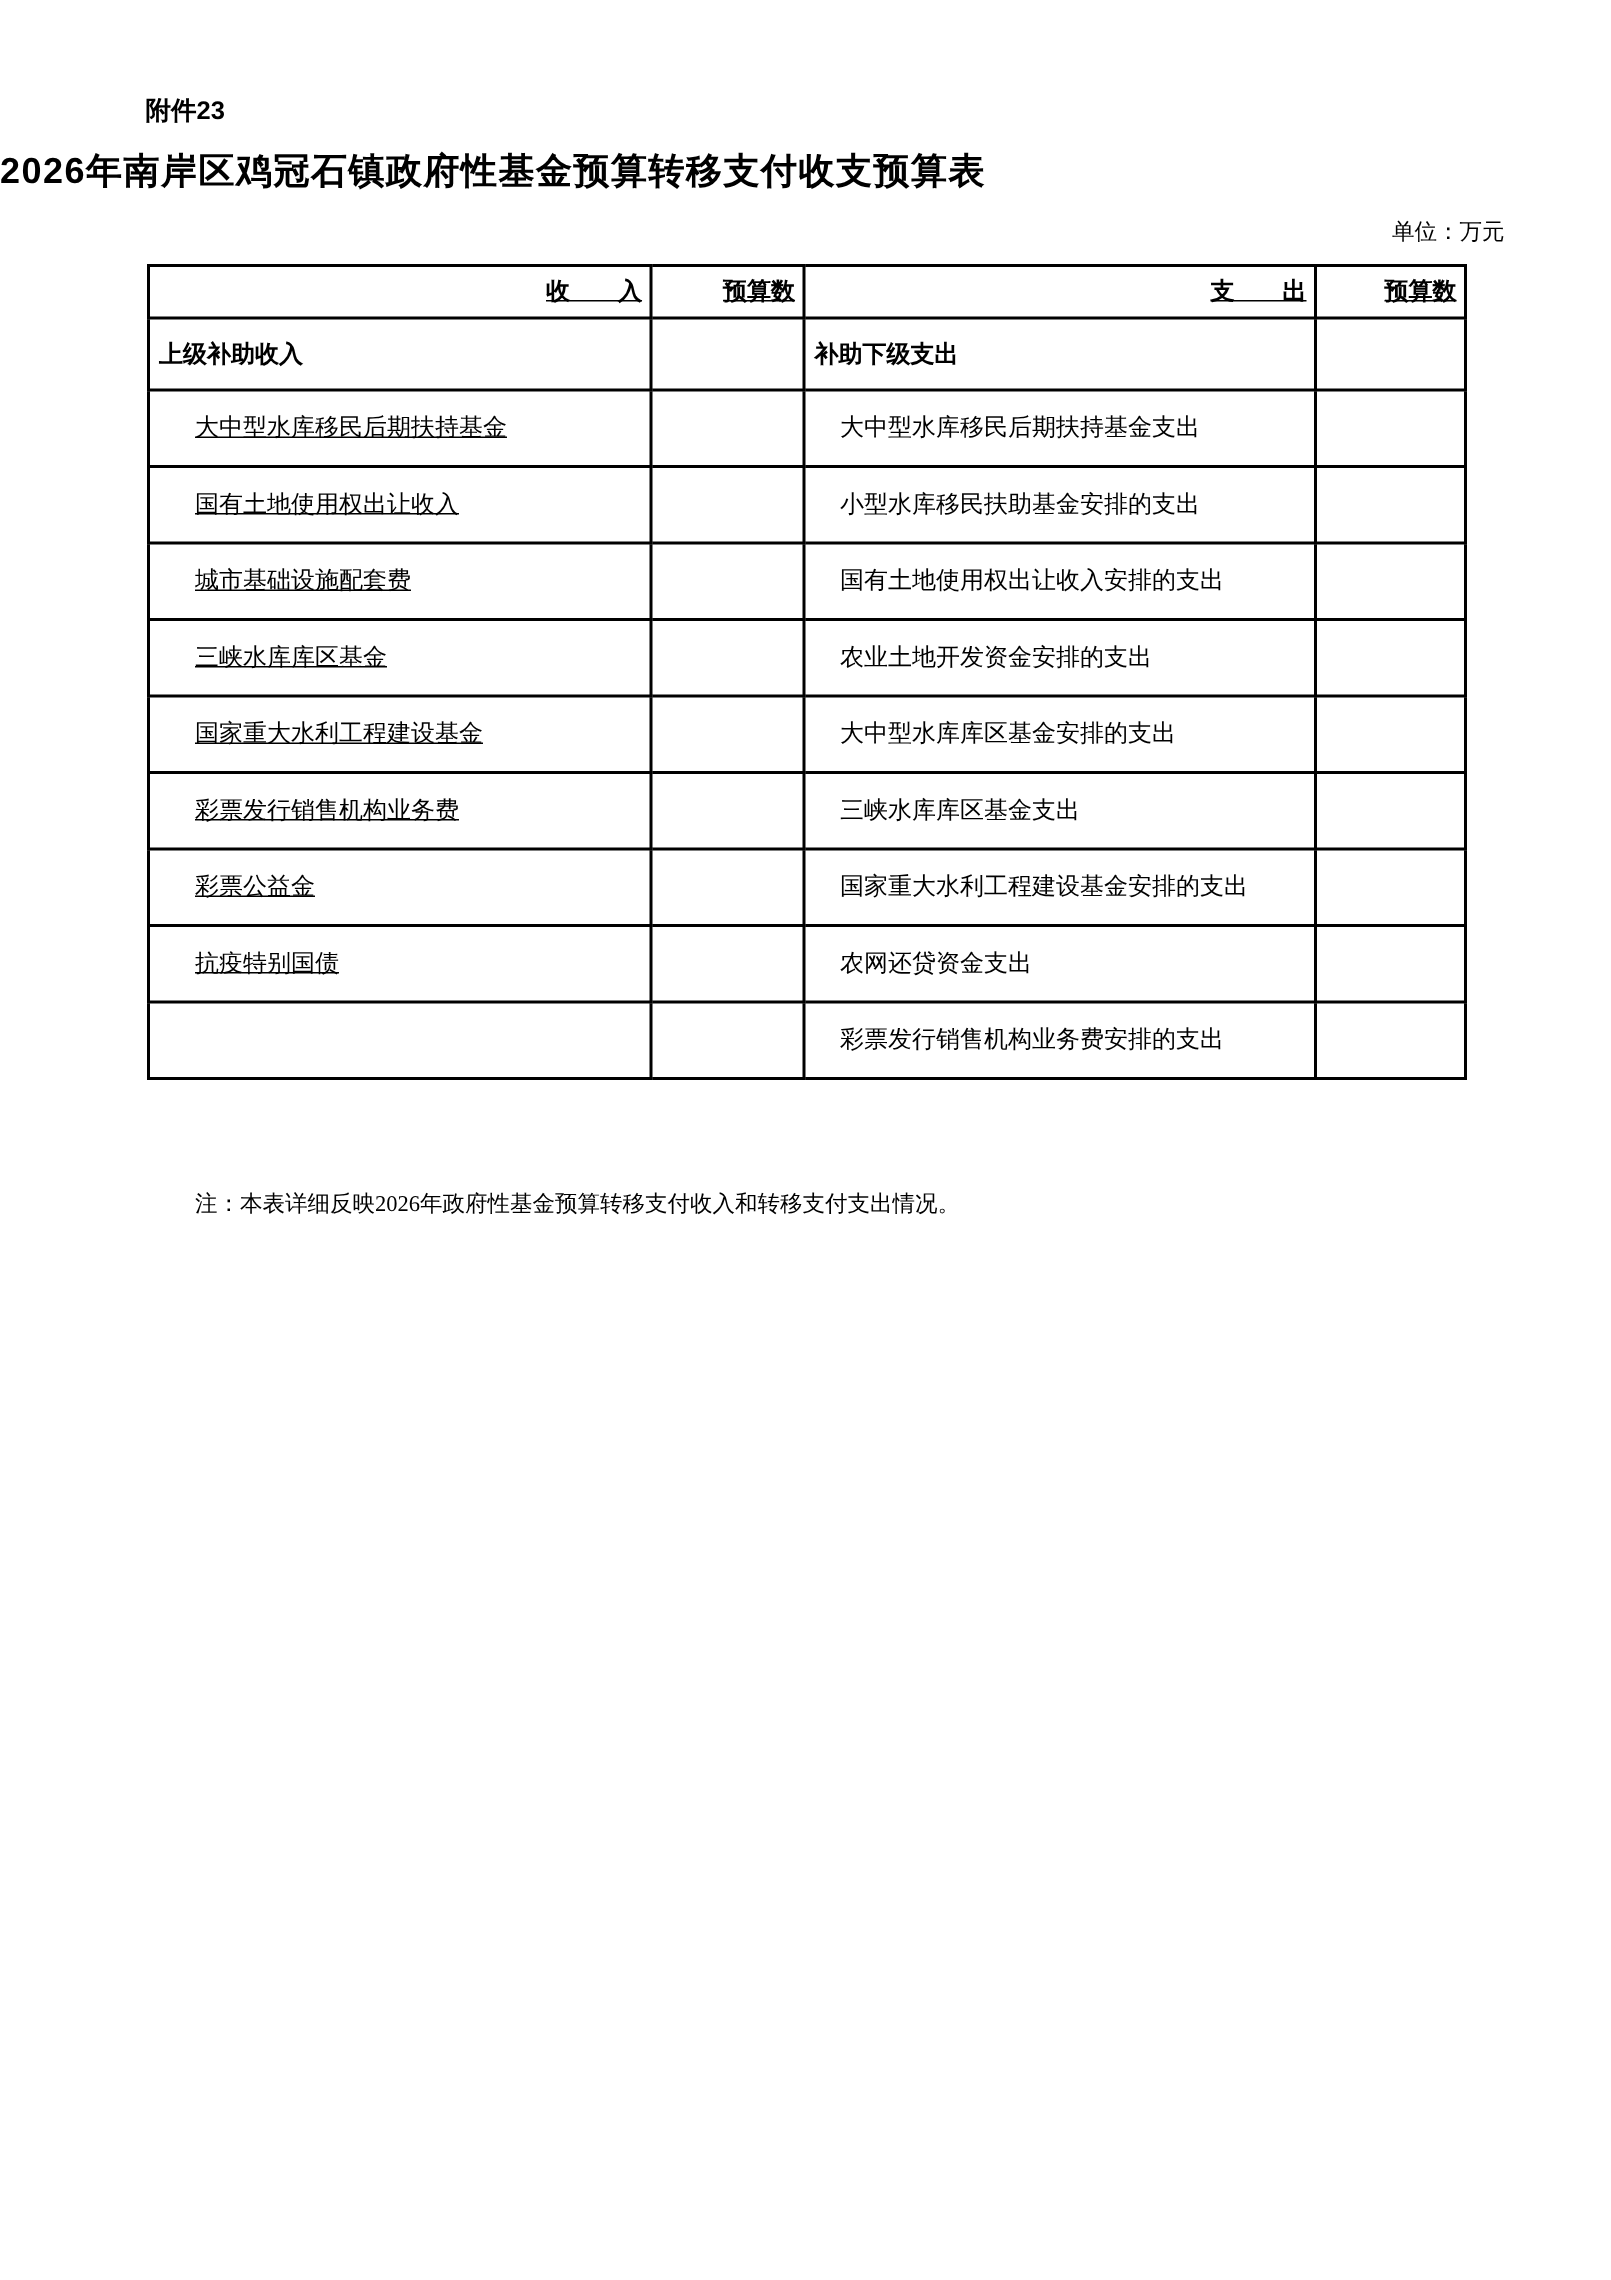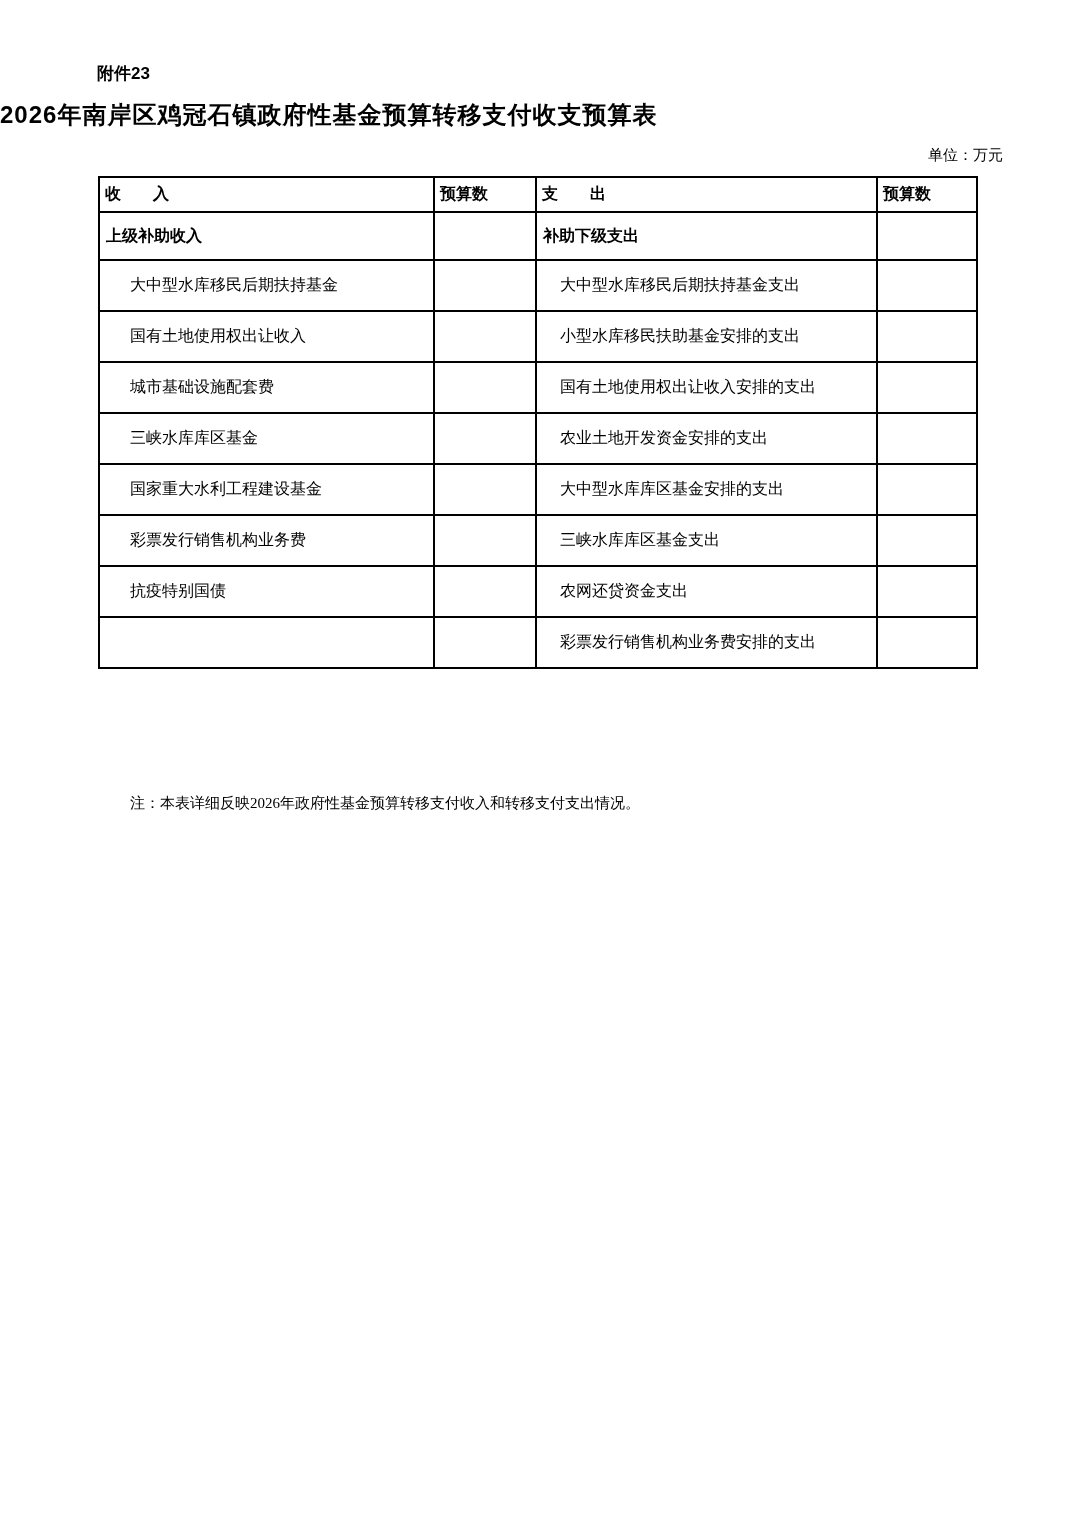--- a/index.html
+++ b/index.html
@@ -60,34 +60,35 @@
     padding: 0 5px;
     vertical-align: middle;
     overflow: hidden;
     white-space: nowrap;
   }
   .budget-table th {
     font-family: "Liberation Sans", sans-serif;
     font-weight: bold;
     font-size: 16px;
     height: 33px;
-    text-align: left;
+    text-align: right;
+    text-decoration: underline;
   }
   .budget-table td {
     font-size: 16px;
     height: 49px;
     text-align: left;
   }
   .budget-table tr.row-bold td {
     font-family: "Liberation Sans", sans-serif;
     font-weight: bold;
     height: 46px;
     padding-left: 6px;
   }
-  .budget-table td.income-cell.indent { padding-left: 30px; }
+  .budget-table td.income-cell.indent { padding-left: 30px; text-decoration: underline; }
   .budget-table td.expense-cell.indent { padding-left: 23px; }
   .table-note {
     position: absolute;
     left: 98px;
     top: 794px;
     font-size: 15px;
     line-height: 1.3;
     margin-left: 32px;
   }
   .page-number {
@@ -162,20 +163,26 @@
           <td class="expense-cell indent">大中型水库库区基金安排的支出</td>
           <td class="expense-budget-cell"></td>
         </tr>
         <tr>
           <td class="income-cell indent">彩票发行销售机构业务费</td>
           <td class="income-budget-cell"></td>
           <td class="expense-cell indent">三峡水库库区基金支出</td>
           <td class="expense-budget-cell"></td>
         </tr>
         <tr>
+          <td class="income-cell indent">彩票公益金</td>
+          <td class="income-budget-cell"></td>
+          <td class="expense-cell indent">国家重大水利工程建设基金安排的支出</td>
+          <td class="expense-budget-cell"></td>
+        </tr>
+        <tr>
           <td class="income-cell indent">抗疫特别国债</td>
           <td class="income-budget-cell"></td>
           <td class="expense-cell indent">农网还贷资金支出</td>
           <td class="expense-budget-cell"></td>
         </tr>
         <tr>
           <td class="income-cell"></td>
           <td class="income-budget-cell"></td>
           <td class="expense-cell indent">彩票发行销售机构业务费安排的支出</td>
           <td class="expense-budget-cell"></td>

